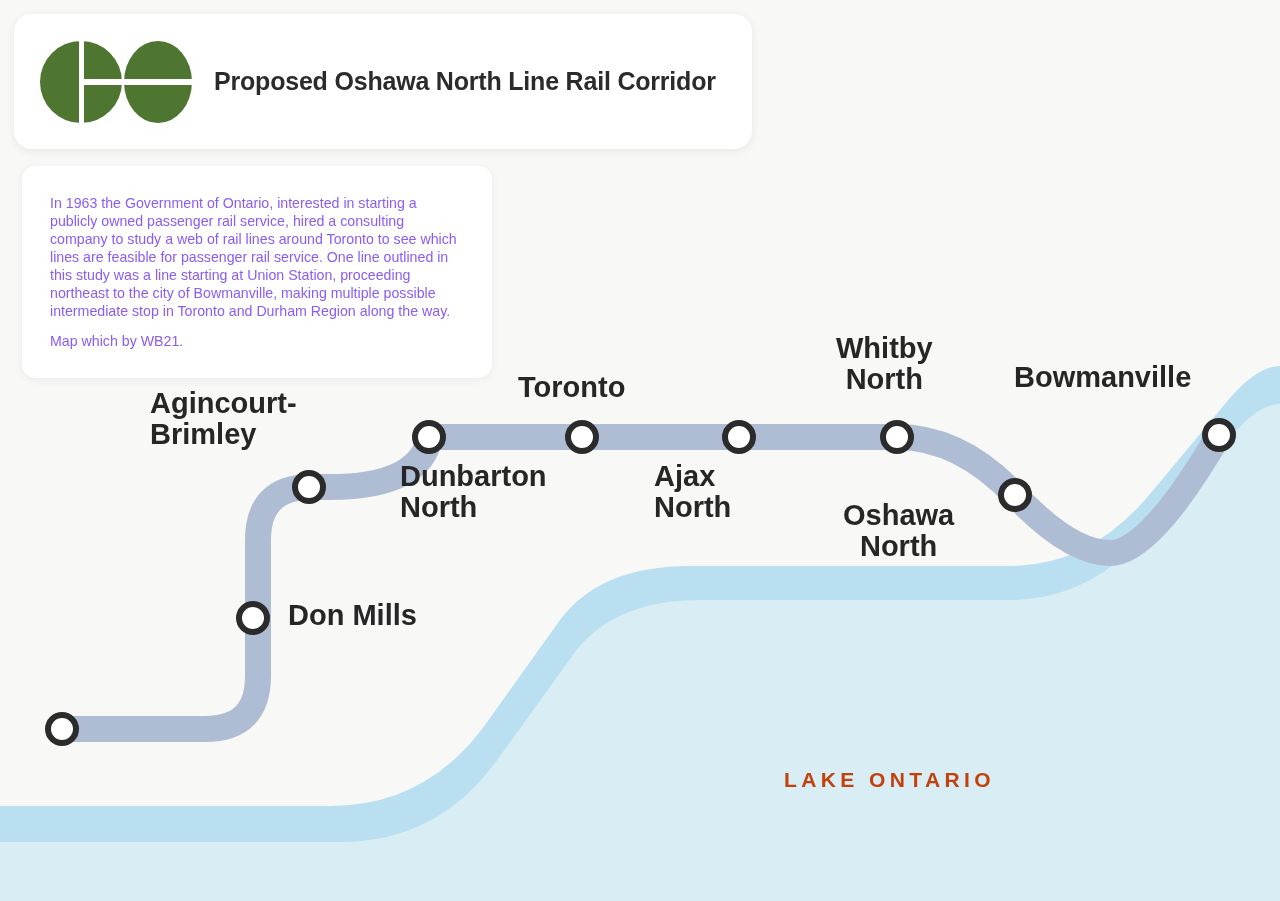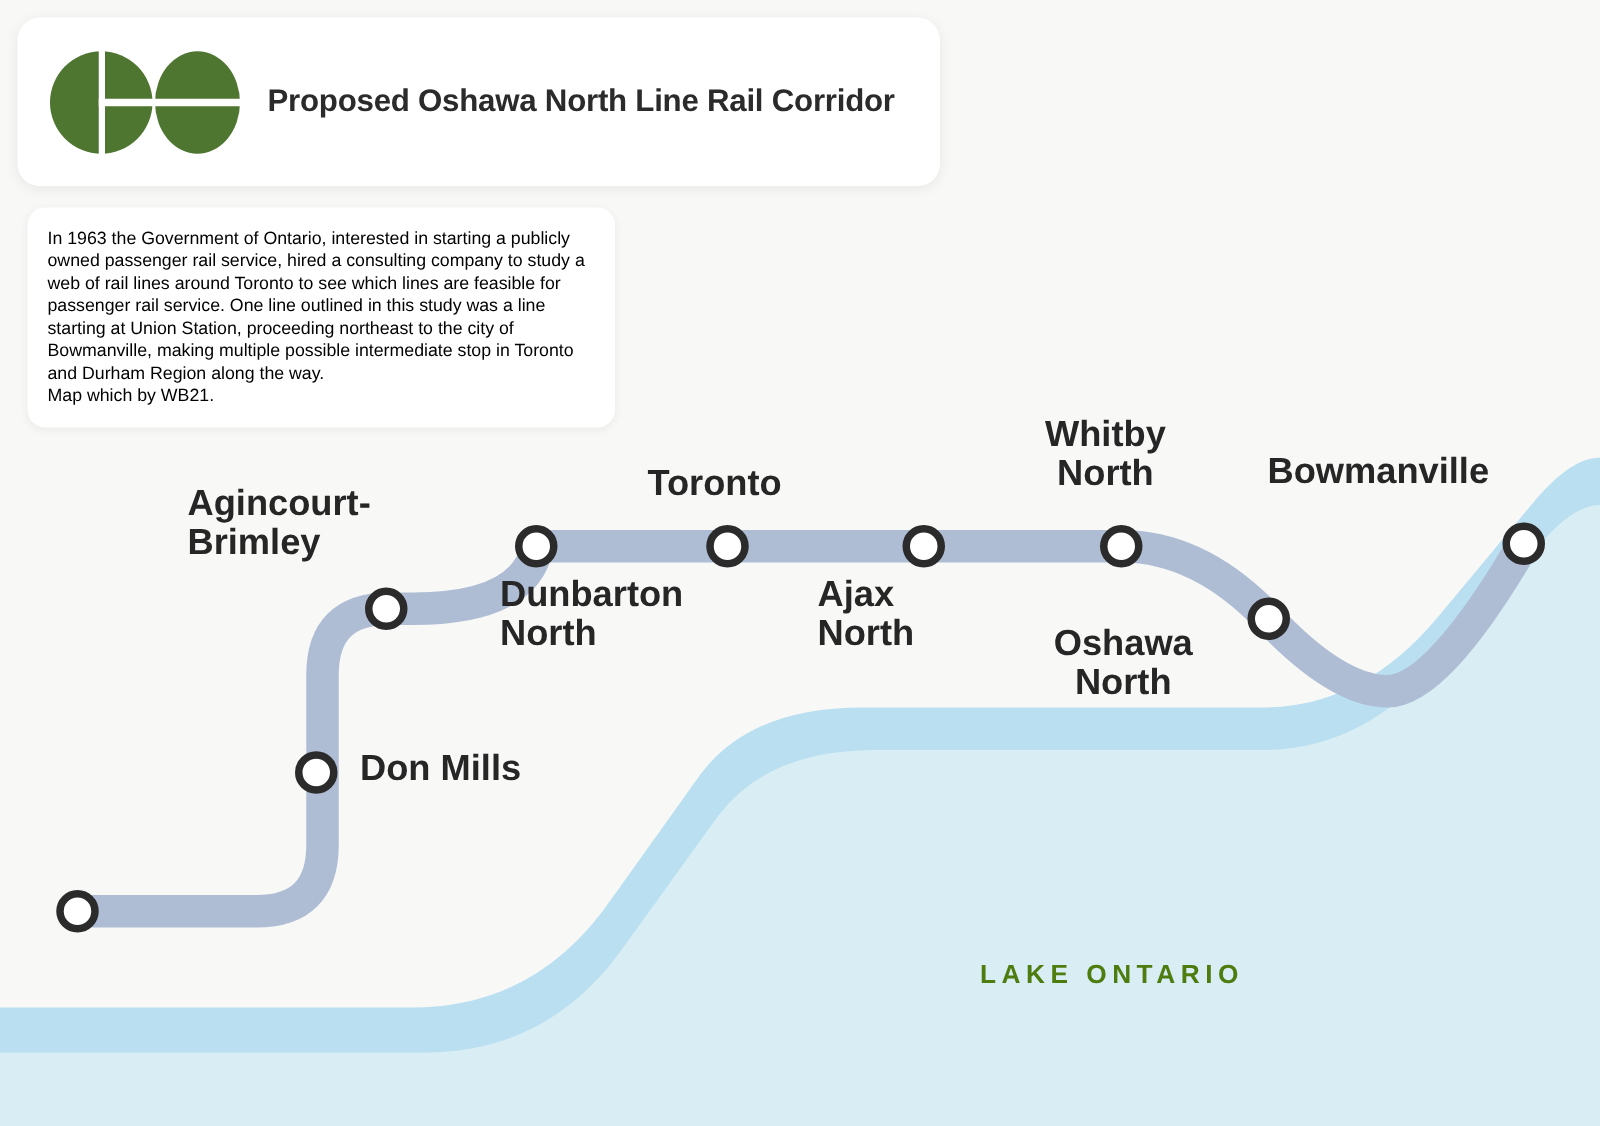--- a/index.html
+++ b/index.html
@@ -61,43 +61,43 @@
     background: #ffffff;
     border-radius: 14px;
     box-shadow: 0 2px 8px rgba(0,0,0,0.06);
     padding: 16px 18px 16px 16px;
     box-sizing: border-box;
     z-index: 5;
   }
   #desc-body, #desc-credit {
     font-size: 14.2px;
     line-height: 1.27;
-    color: #000000;
-    margin: 0;
+    color: #8b5cf6;
+    margin: 12px;
   }
 
   
   .station-label {
     position: absolute;
     font-size: 29px;
     font-weight: bold;
     color: #262626;
     line-height: 1.07;
     white-space: pre-line;
     z-index: 4;
   }
   .lake-label {
     position: absolute;
     font-weight: bold;
     letter-spacing: 4.4px;
     z-index: 3;
   }
   #lake-label-en {
     font-size: 21px;
-    color: #4d7c0f;
+    color: #c2410c;
   }
   #lake-label-fr {
     font-size: 21px;
     color: #8ecbdc;
   }
 </style>
 </head>
 <body>
 
 <div id="page">

